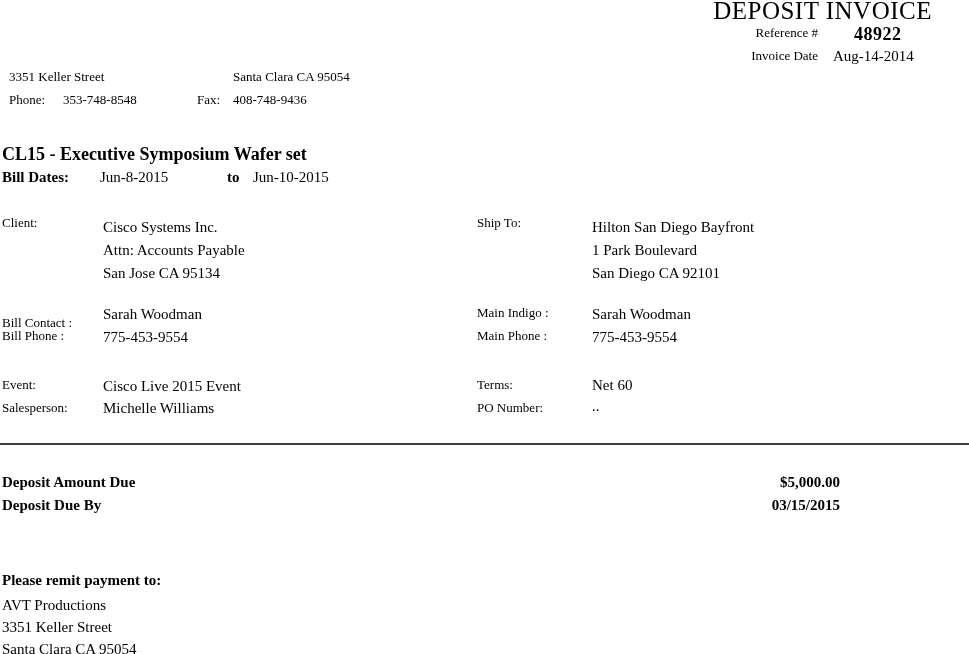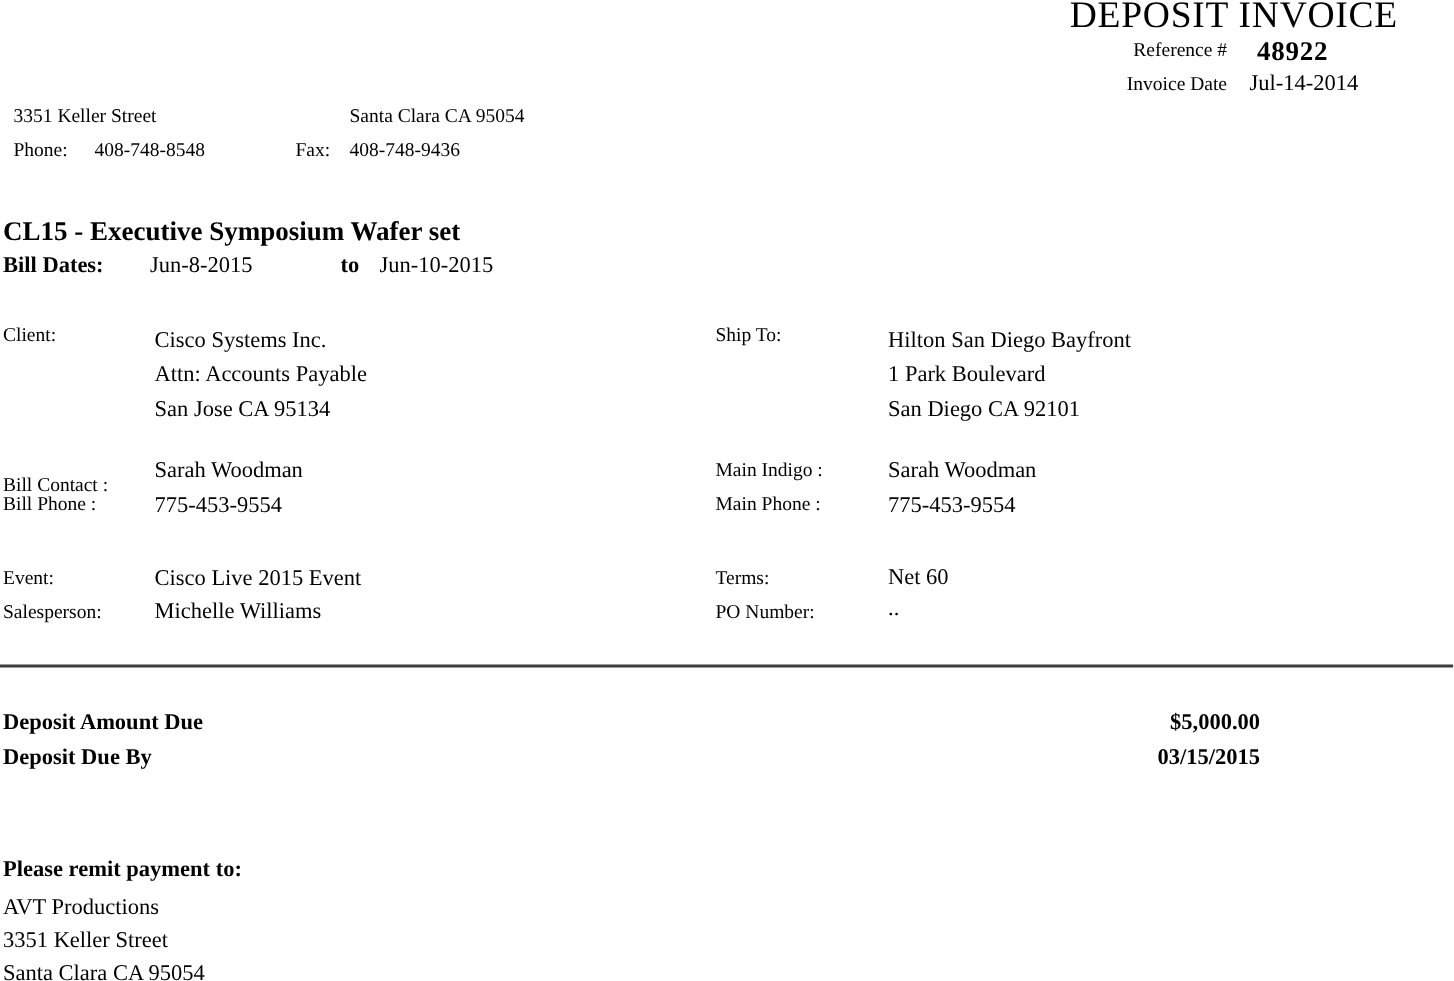--- a/index.html
+++ b/index.html
@@ -10,45 +10,45 @@
     background: #ffffff;
     font-family: "Liberation Serif", "DejaVu Serif", serif;
     color: #000000;
     overflow: hidden;
   }
   .abs { position: absolute; white-space: nowrap; line-height: 1.15; }
   .sm   { font-size: 13px; }   
   .md   { font-size: 15px; }   
   .b    { font-weight: bold; }
   .title { font-size: 25px; letter-spacing: 0.5px; }
-  .refval { font-size: 18px; font-weight: bold; letter-spacing: 0.5px; }
+  .refval { font-size: 18px; font-weight: bold; letter-spacing: 0.5px; margin-left: 16px; }
   .evtitle { font-size: 18px; font-weight: bold; }
   .addr-block { line-height: 23px; font-size: 15px; white-space: nowrap; }
   .remit-block { line-height: 22px; font-size: 15px; white-space: nowrap; }
   .rule {
     position: absolute;
     left: 0; width: 969px; height: 2px;
     background: #3d3d3d;
   }
 </style>
 </head>
 <body>
 
 <div id="page">
 
   <div class="abs title" style="top:-3px; right:37px;">DEPOSIT INVOICE</div>
   <div class="abs sm" style="top:26px; right:151px;">Reference #</div>
   <div class="abs refval" style="top:24px; left:838px;">48922</div>
   <div class="abs sm" style="top:49px; right:151px;">Invoice Date</div>
-  <div class="abs md" style="top:48px; left:833px;">Jul-14-2014</div>
+  <div class="abs md" style="top:48px; left:833px;">Aug-14-2014</div>
 
   <div class="abs sm" style="top:70px; left:9px;">3351 Keller Street</div>
   <div class="abs sm" style="top:70px; left:233px;">Santa Clara CA 95054</div>
   <div class="abs sm" style="top:93px; left:9px;">Phone:</div>
-  <div class="abs sm" style="top:93px; left:63px;">408-748-8548</div>
+  <div class="abs sm" style="top:93px; left:63px;">353-748-8548</div>
   <div class="abs sm" style="top:93px; left:197px;">Fax:</div>
   <div class="abs sm" style="top:93px; left:233px;">408-748-9436</div>
 
   <div class="abs evtitle" style="top:144px; left:2px;">CL15 - Executive Symposium Wafer set</div>
   <div class="abs md b" style="top:169px; left:2px;">Bill Dates:</div>
   <div class="abs md" style="top:169px; left:100px;">Jun-8-2015</div>
   <div class="abs md b" style="top:169px; left:227px;">to</div>
   <div class="abs md" style="top:169px; left:253px;">Jun-10-2015</div>
 
   <div class="abs sm" style="top:216px; left:2px;">Client:</div>

